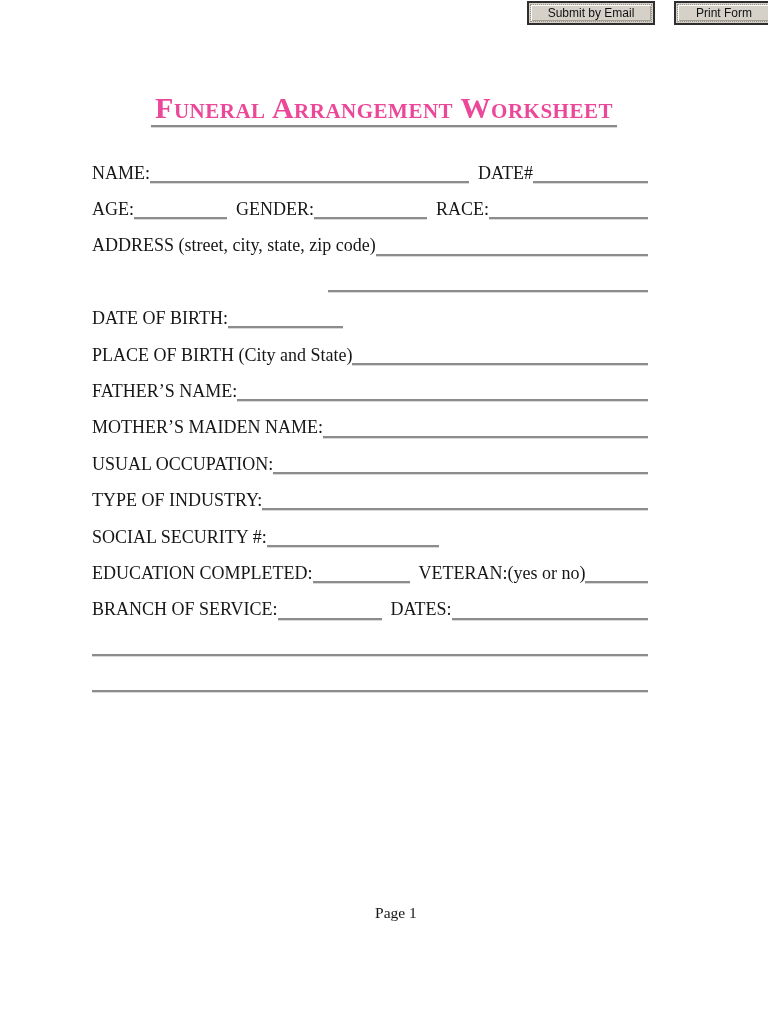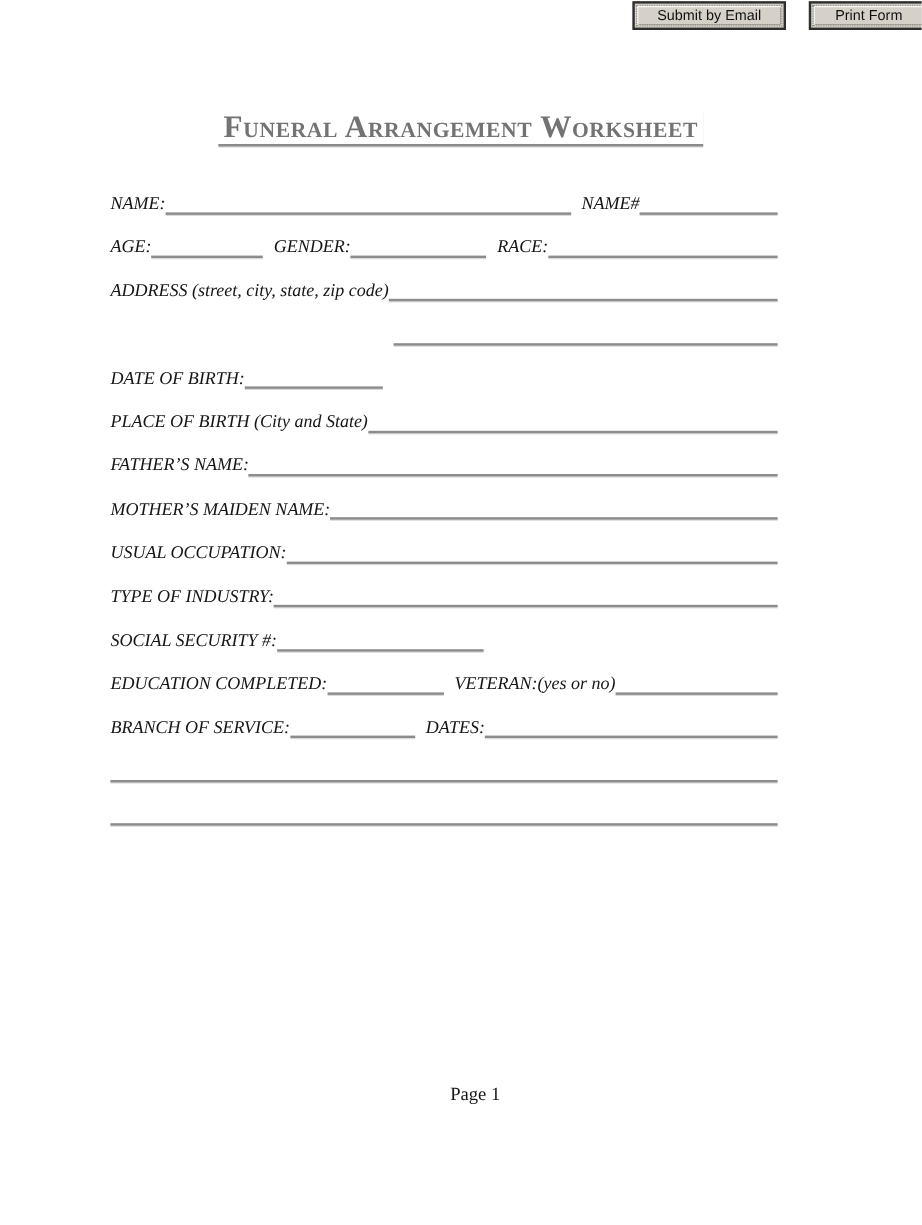--- a/index.html
+++ b/index.html
@@ -25,29 +25,29 @@
     box-sizing:border-box;display:flex;width:100%;height:100%;
     align-items:center;justify-content:center;
     border:1px dotted #97938b;background:var(--button-face);
     box-shadow:inset 1px 1px 0 #fbfaf7, inset -1px -1px 0 #a49f96;
     font-size:12px;color:#111;white-space:nowrap;
   }
   
   .title-wrap{margin:0;padding-top:92px;text-align:center;}
   h1.doc-title{
     display:inline-block;margin:0;padding:0 4px 1px;
-    font-size:26px;font-weight:bold;font-variant:small-caps;letter-spacing:.5px;
-    line-height:1.05;color:#737373;
+    font-size:30px;font-weight:bold;font-variant:small-caps;letter-spacing:.5px;
+    line-height:1.05;color:#ec4899;
     border-bottom:2px solid var(--title-underline);
     box-shadow:0 1px 0 #d6d6d6;
   }
   
   .form-area{margin:21px 120px 0 92px;}
   .row{display:flex;align-items:flex-end;height:36.4px;}
-  .lbl{font-size:15px;line-height:1.18;white-space:pre;font-style:italic;}
+  .lbl{font-size:18px;line-height:1.18;white-space:pre;}
   .lbl.gap{margin-left:9px;}
   .line{
     display:inline-block;height:2px;background:var(--underline);
     box-shadow:0 1px 0 #d9d9d9;margin-bottom:1px;
   }
   .line.flex{flex:1 1 auto;}
   
   .footer{
     position:absolute;top:904px;left:12px;width:768px;text-align:center;
     font-size:15.5px;color:#161616;
@@ -66,21 +66,21 @@
 </div>
 
 <div class="title-wrap">
   <h1 class="doc-title">Funeral Arrangement Worksheet</h1>
 </div>
 
 <div class="form-area">
     <div class="row">
       <span class="lbl">NAME:</span>
       <span class="line flex"></span>
-      <span class="lbl gap">NAME#</span>
+      <span class="lbl gap">DATE#</span>
       <span class="line" style="width: 115px;"></span>
     </div>
     <div class="row">
       <span class="lbl">AGE:</span>
       <span class="line" style="width: 93px;"></span>
       <span class="lbl gap">GENDER:</span>
       <span class="line" style="width: 113px;"></span>
       <span class="lbl gap">RACE:</span>
       <span class="line flex"></span>
     </div>

